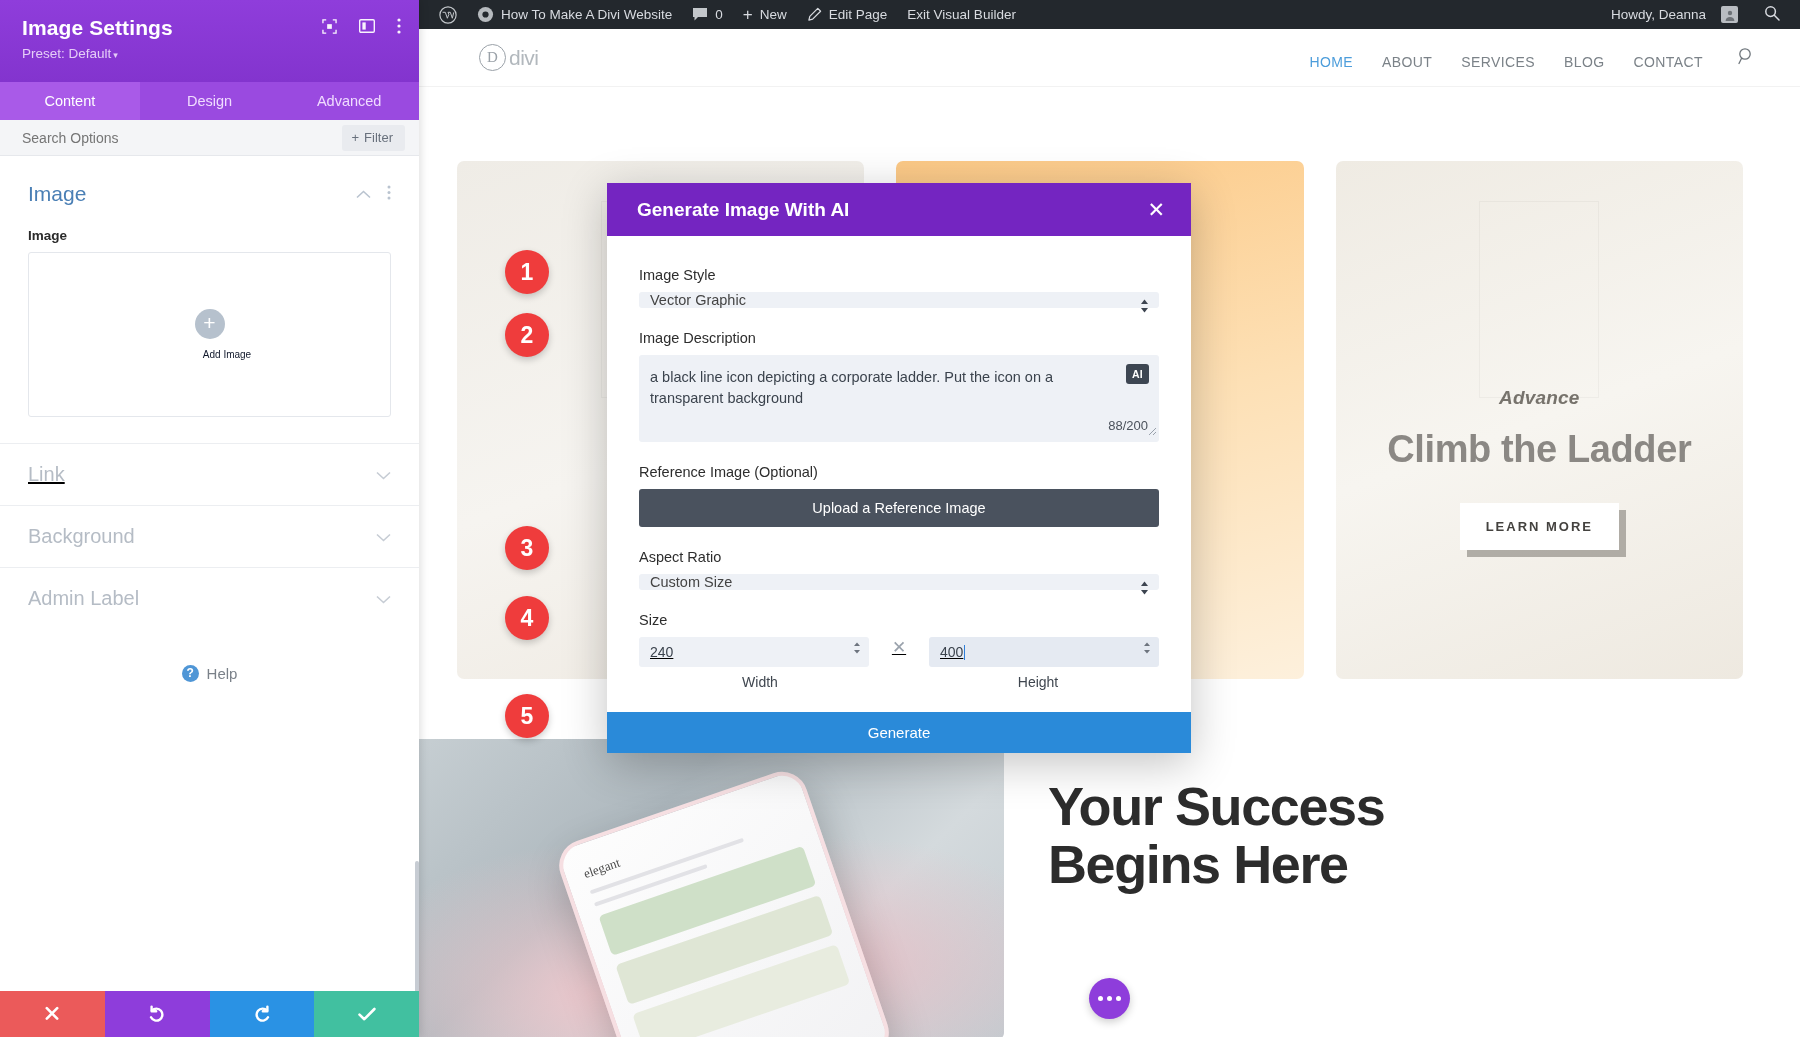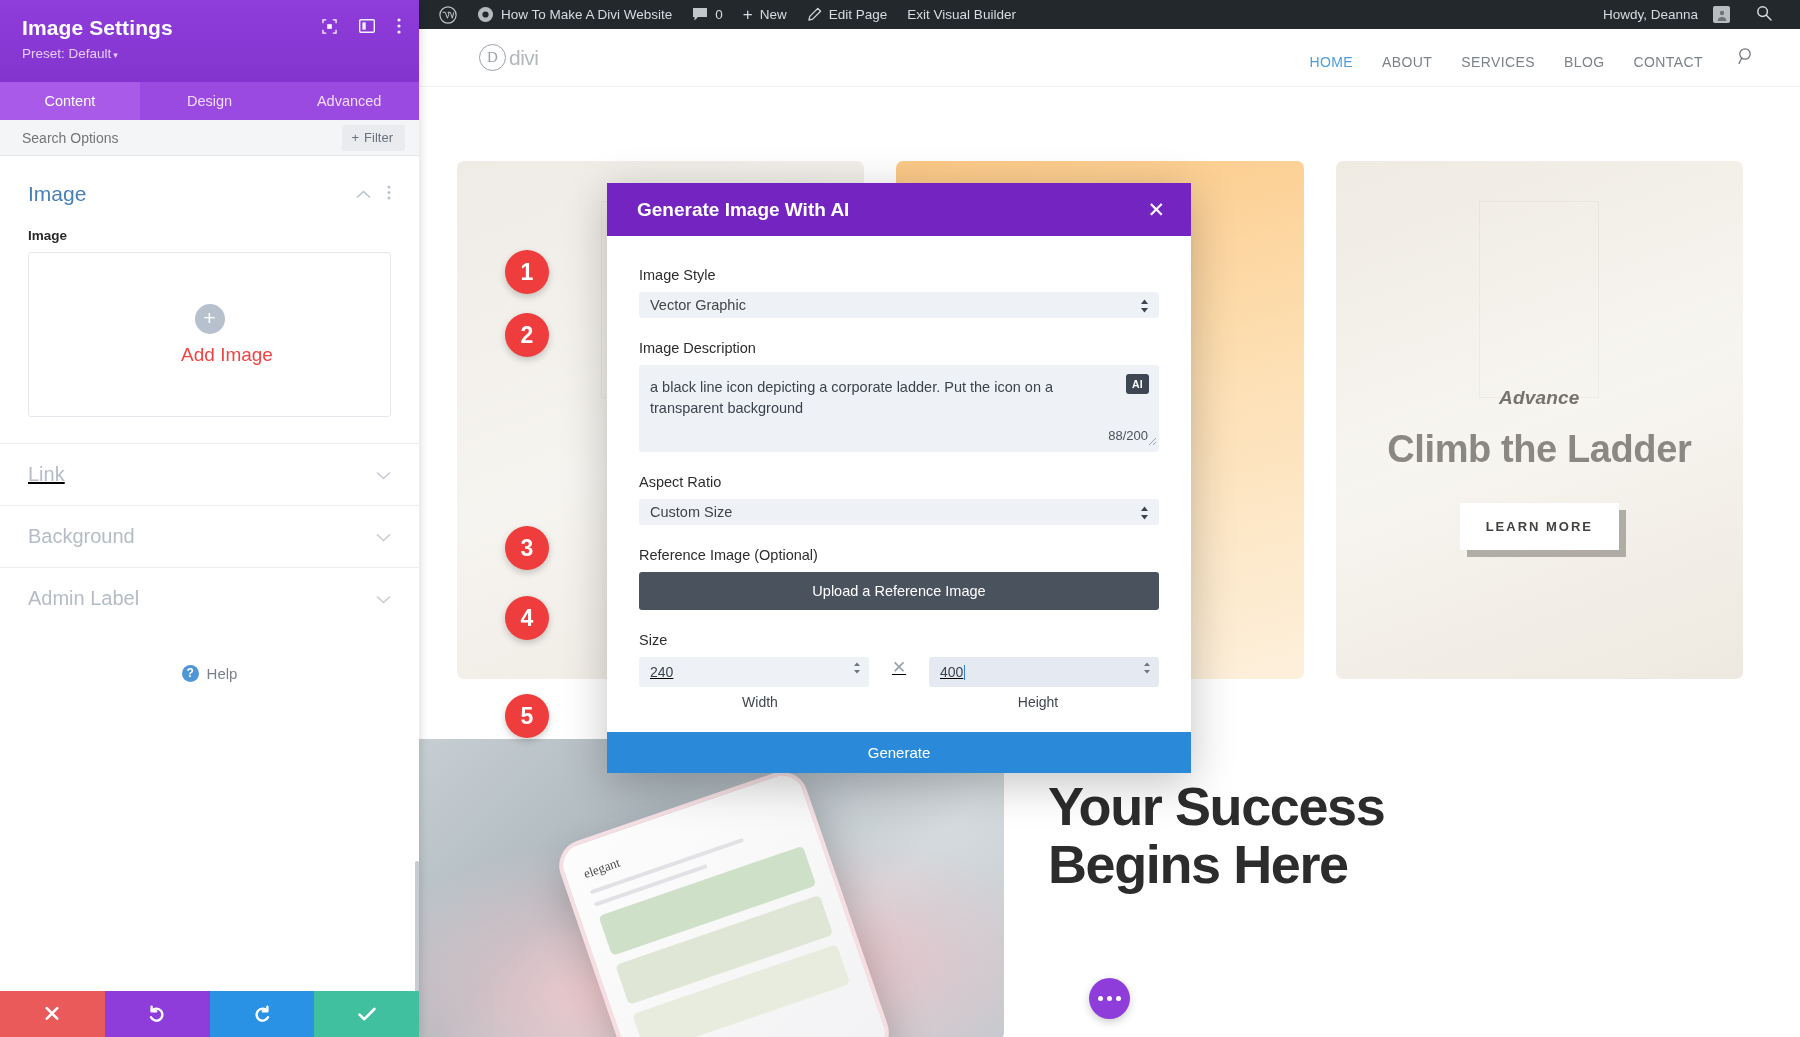--- a/index.html
+++ b/index.html
@@ -77,21 +77,21 @@
   .image-drop {
     height: 165px; border: 1px solid #e4e7ec; border-radius: 3px;
     display: flex; flex-direction: column; align-items: center; justify-content: center;
     gap: 10px; background: #fff; cursor: pointer;
   }
   .drop-plus {
     width: 30px; height: 30px; border-radius: 50%;
     background: #b6c1cd; color: #fff; font-size: 21px; line-height: 28px;
     text-align: center; font-weight: 300;
   }
-  .drop-text { color: #ef4444; font-size: 19px; margin-left: 35px; }
+  .drop-text { color: #0f172a; font-size: 10px; margin-left: 35px; }
 
   .sp-collapsed {
     border-top: 1px solid #eceef1;
     padding: 19px 28px 19px 28px;
     display: flex; align-items: center; cursor: pointer;
   }
   .sp-collapsed:first-of-type { margin-top: 26px; text-decoration: underline; }
   .sp-collapsed .lbl { flex: 1; color: #b5bcc5; font-size: 20px; }
   .sp-collapsed .chev { color: #c6ccd4; }
 
@@ -123,21 +123,21 @@
     position: absolute; left: 419px; top: 0; width: 1381px; height: 29px;
     background: #23282d; display: flex; align-items: center;
     color: #d8dbe0; font-size: 13.5px; z-index: 20;
   }
   .wpab-left { display: flex; align-items: center; gap: 0; padding-left: 10px; }
   .wpab-item {
     display: flex; align-items: center; gap: 7px;
     padding: 0 10px; height: 29px; cursor: pointer; color: #d8dbe0;
     white-space: nowrap;
   }
-  .wpab-right { margin-left: auto; display: flex; align-items: center; padding-right: 16px; }
+  .wpab-right { margin-left: auto; display: flex; align-items: center; padding-right: 8px; }
   .wpab-avatar {
     width: 17px; height: 17px; background: #b9bdc2; border-radius: 2px;
     margin-left: 8px; display: flex; align-items:center; justify-content:center;
   }
   .wpab-search { padding: 0 12px 0 16px; cursor: pointer; }
 
   .site-header {
     position: absolute; left: 419px; top: 29px; width: 1381px; height: 57px;
     background: #fff; display: flex; align-items: center;
     padding: 0 44px 0 60px; z-index: 15;
@@ -255,21 +255,21 @@
   }
   .modal-head .t { color: #fff; font-size: 19px; font-weight: 700; flex: 1; }
   .modal-close { color: #fff; font-size: 21px; cursor: pointer; line-height: 1; font-weight: 400; }
 
   .modal-body { padding: 31px 32px 0 32px; flex: 1; overflow: hidden; }
 
   .m-label {
     font-size: 14.5px; color: #2d2d2d; font-weight: 400; margin-bottom: 9px;
   }
   .m-select {
-    position: relative; height: 26px; background: #eef1f6; border-radius: 3px;
+    position: relative; height: 16px; background: #eef1f6; border-radius: 3px;
     display: flex; align-items: center; padding: 0 30px 0 11px;
     font-size: 14.5px; color: #444; cursor: pointer;
   }
   .m-select .spin {
     position: absolute; right: 10px; top: 7px; display: flex; flex-direction: column;
     gap: 2px; color: #3c4450; line-height: 0;
   }
   .m-block { margin-bottom: 22px; }
 
   .m-textarea {
@@ -616,35 +616,35 @@
             <span class="char-count">88/200</span>
             <span class="resize-grip">
               <svg width="10" height="10" viewBox="0 0 10 10">
                   <path d="M9 2L2 9M9 6L6 9" stroke="#98a0ab" stroke-width="1"></path>
                 </svg>
             </span>
           </div>
         </div>
 
         <div class="m-block">
+          <div class="m-label">Reference Image (Optional)</div>
+          <div class="upload-btn">Upload a Reference Image</div>
+        </div>
+
+        <div class="m-block">
           <div class="m-label">Aspect Ratio</div>
           <div class="m-select">
             <span>Custom Size</span>
             <span class="spin">
               <svg width="9" height="14" viewBox="0 0 9 14">
                   <path d="M4.5 0.5L8 5H1z" fill="#3c4450"></path>
                   <path d="M4.5 13.5L8 9H1z" fill="#3c4450"></path>
                 </svg>
             </span>
           </div>
-        </div>
-
-        <div class="m-block">
-          <div class="m-label">Reference Image (Optional)</div>
-          <div class="upload-btn">Upload a Reference Image</div>
         </div>
 
         <div class="m-block">
           <div class="m-label">Size</div>
           <div class="size-row">
             <div class="num-field">
               <span>240</span>
               <span class="num-spin">
                 <svg width="8" height="12" viewBox="0 0 8 12">
                     <path d="M4 0.5L7 4H1z" fill="#6d747e"></path>

